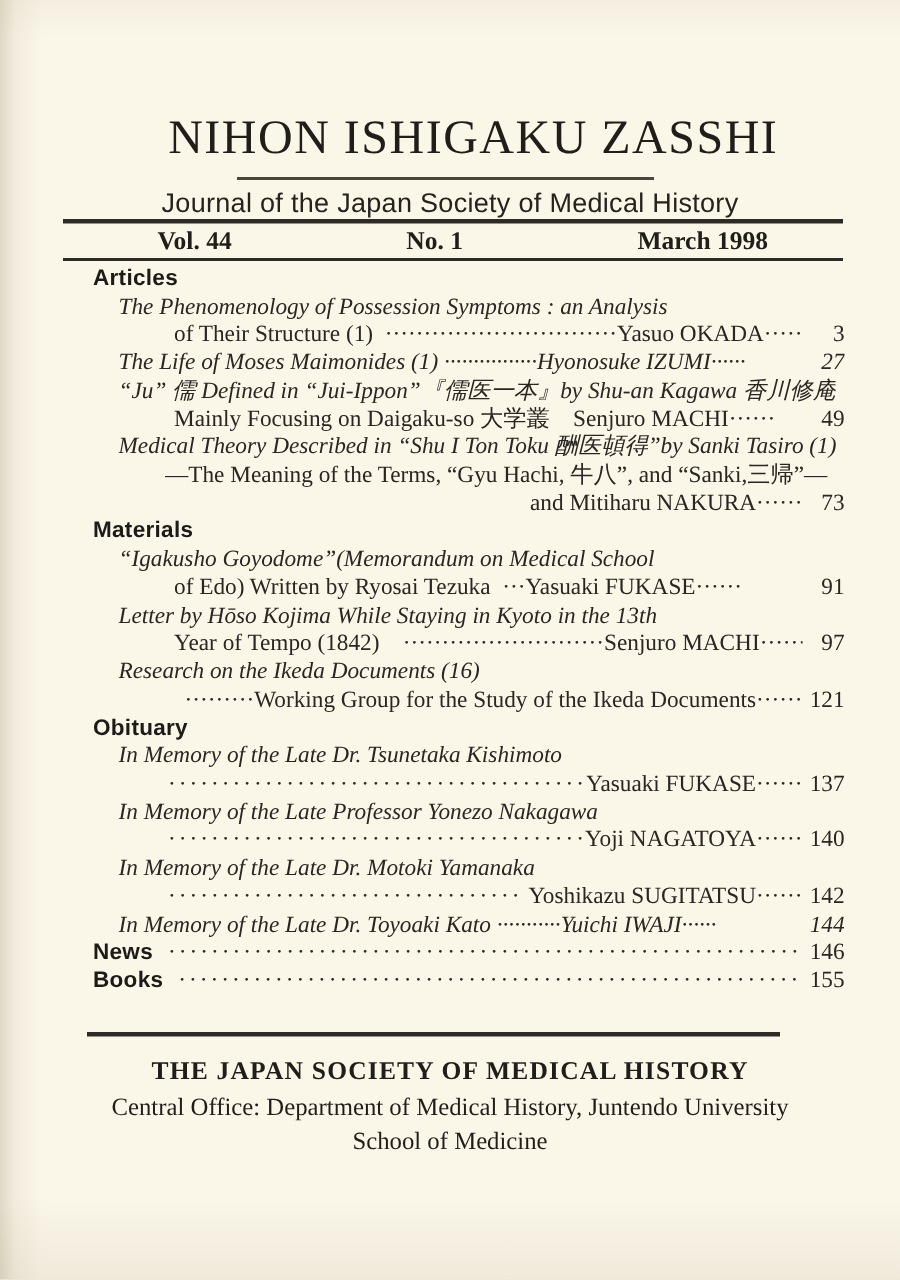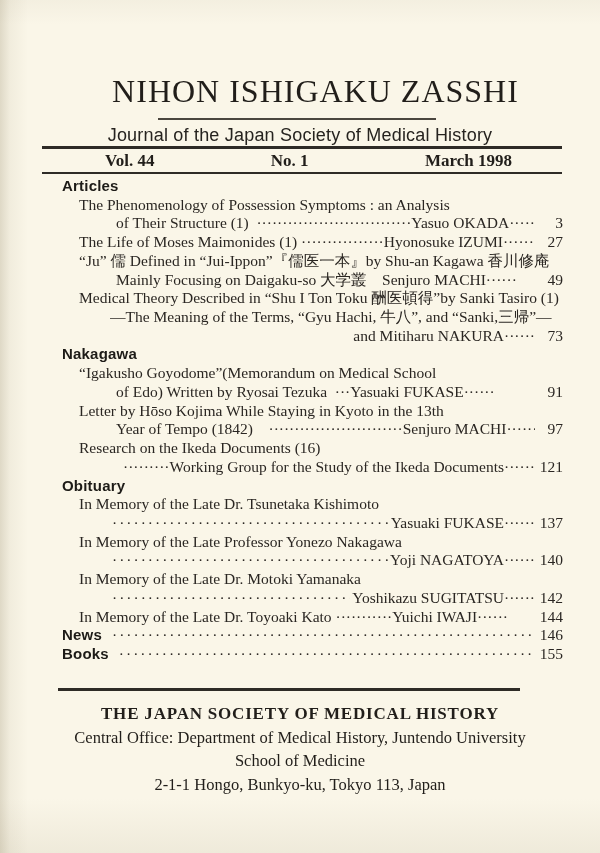--- a/index.html
+++ b/index.html
@@ -37,21 +37,21 @@
   .row .t{overflow:hidden;}
   .row .pg{margin-left:auto;min-width:24px;text-align:right;flex-shrink:0;padding-left:4px;}
   .row.right .t{margin-left:auto;}
   .row.right .pg{margin-left:0;}
   .shead{
     font-family:"Liberation Sans", sans-serif;font-weight:bold;font-size:15px;
     letter-spacing:.2px;color:#1d1b17;padding-left:2px;
   }
   .dots{flex:1 1 0;overflow:hidden;letter-spacing:2px;margin:0 2px;}
   .nbdots{margin-left:10px;}
-  .ind-a{padding-left:19px;}
+  .ind-a{padding-left:19px;font-style:italic;}
   .ind-b{padding-left:56px;}
   .ind-c{padding-left:50px;align-items:center;}
   .ind-d{padding-left:80px;}
   .footer{position:absolute;top:702px;left:0;right:0;text-align:center;color:#211e1a;font-family:Liberation Serif, serif;}
   .fline{font-size:16.5px;line-height:23.5px;}
   .fsoc{font-weight:bold;font-size:17px;letter-spacing:.8px;}
 </style>
 </head>
 <body>
 
@@ -75,21 +75,21 @@
 
     <div class="row ind-a"><span class="t">The Phenomenology of Possession Symptoms : an Analysis</span></div>
     <div class="row ind-b"><span class="t">of Their Structure (1) ······························Yasuo OKADA······</span><span class="pg">3</span></div>
     <div class="row ind-a"><span class="t">The Life of Moses Maimonides (1) ················Hyonosuke IZUMI······</span><span class="pg">27</span></div>
     <div class="row ind-a"><span class="t">“Ju” 儒 Defined in “Jui-Ippon”『儒医一本』by Shu-an Kagawa 香川修庵</span></div>
     <div class="row ind-b"><span class="t">Mainly Focusing on Daigaku-so 大学叢  Senjuro MACHI······</span><span class="pg">49</span></div>
     <div class="row ind-a"><span class="t">Medical Theory Described in “Shu I Ton Toku 酬医頓得”by Sanki Tasiro (1)</span></div>
     <div class="row ind-c"><span class="t">—The Meaning of the Terms, “Gyu Hachi, 牛八”, and “Sanki,三帰”—</span></div>
     <div class="row right"><span class="t">and Mitiharu NAKURA······</span><span class="pg">73</span></div>
 
-    <div class="row"><span class="shead">Nakagawa</span></div>
+    <div class="row"><span class="shead">Materials</span></div>
 
     <div class="row ind-a"><span class="t">“Igakusho Goyodome”(Memorandum on Medical School</span></div>
     <div class="row ind-b"><span class="t">of Edo) Written by Ryosai Tezuka ···Yasuaki FUKASE······</span><span class="pg">91</span></div>
     <div class="row ind-a"><span class="t">Letter by Hōso Kojima While Staying in Kyoto in the 13th</span></div>
     <div class="row ind-b"><span class="t">Year of Tempo (1842) ··························Senjuro MACHI······</span><span class="pg">97</span></div>
     <div class="row ind-a"><span class="t">Research on the Ikeda Documents (16)</span></div>
     <div class="row right"><span class="t">·········Working Group for the Study of the Ikeda Documents······</span><span class="pg">121</span></div>
 
     <div class="row"><span class="shead">Obituary</span></div>
 
@@ -105,16 +105,15 @@
     <div class="row"><span class="shead">Books</span><span class="dots nbdots">················································································································</span><span class="pg">155</span></div>
 
   </div>
 
   <div class="rule rule-bottom"></div>
 
   <div class="footer">
     <div class="fline fsoc">THE JAPAN SOCIETY OF MEDICAL HISTORY</div>
     <div class="fline">Central Office: Department of Medical History, Juntendo University</div>
     <div class="fline">School of Medicine</div>
-    <div class="fline">2-1-1 Hongo, Bunkyo-ku, Tokyo 113, Japan</div>
   </div>
 
 </div>
 
 </body></html>

